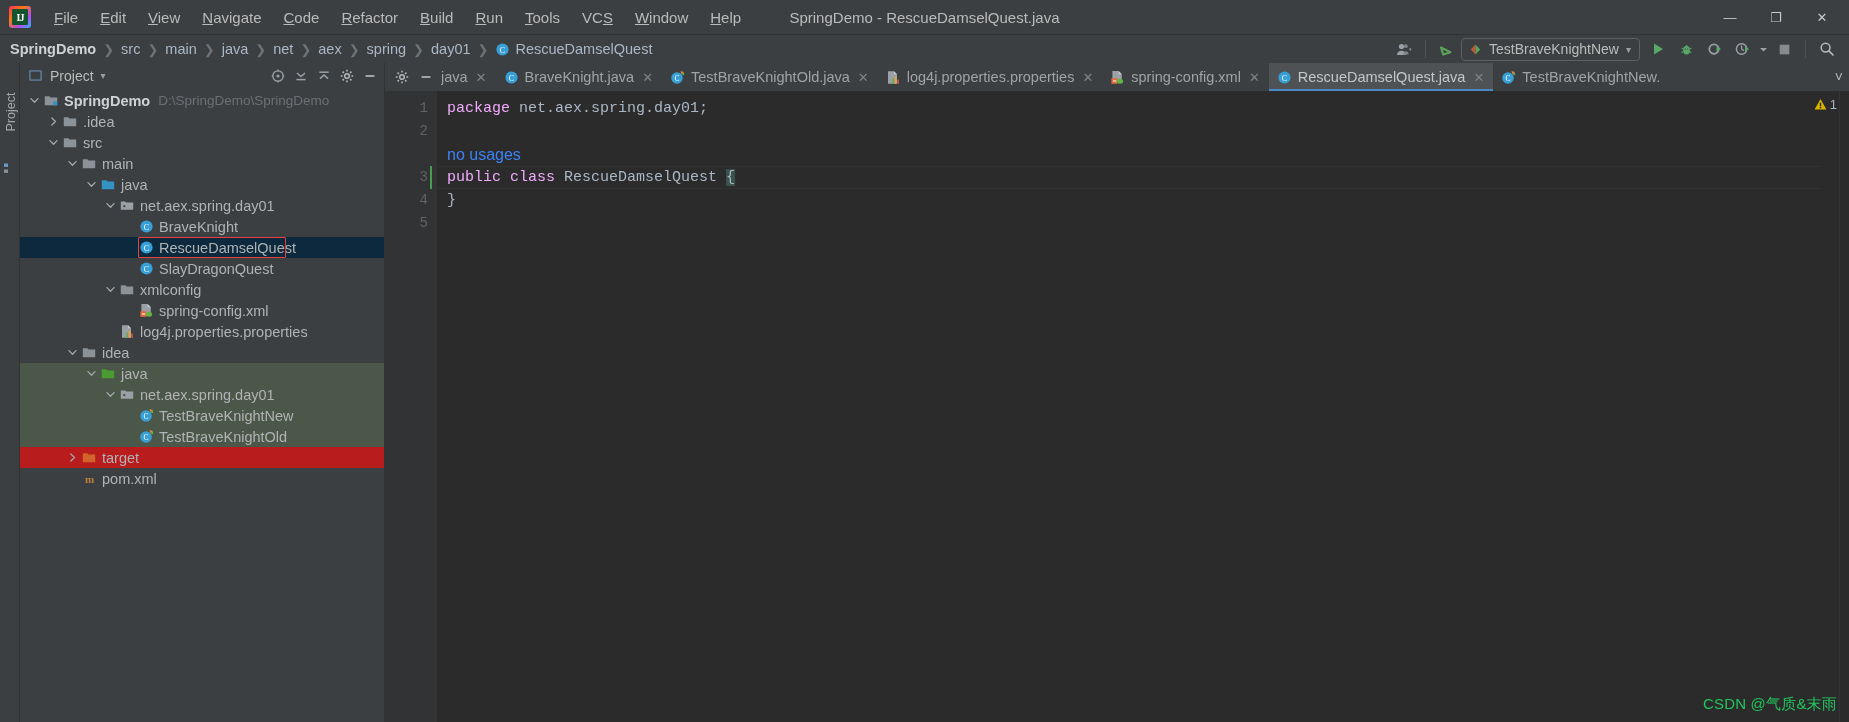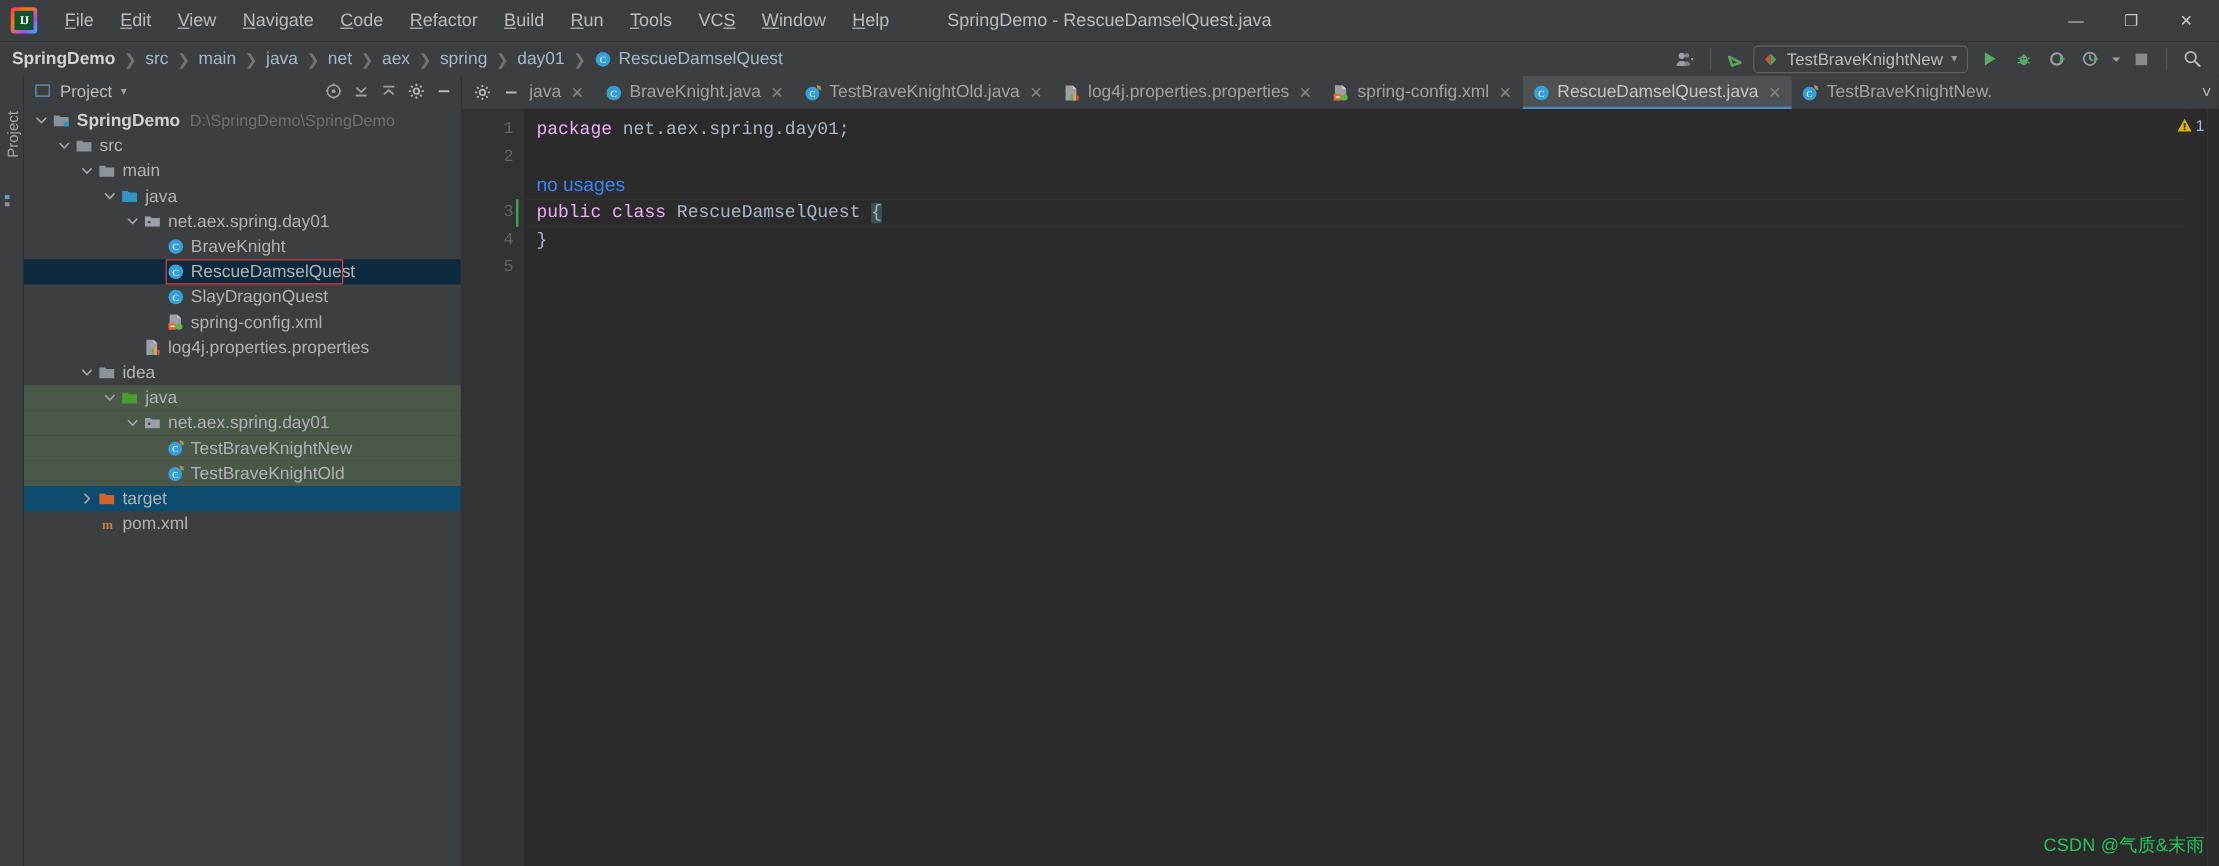--- a/index.html
+++ b/index.html
@@ -91,21 +91,21 @@
   .ph-btn { width: 21px; height: 21px; display:flex; align-items:center;
             justify-content:center; }
 
   .tree { flex: 1; overflow: hidden; padding-top: 2px; font-size: 14.5px; }
   .tree-row {
     height: 21px; display: flex; align-items: center; white-space: nowrap;
     color: #a9b7c6; padding-right: 4px; position: relative;
   }
   .tree-row.sel { background: #0d293e; }
   .tree-row.green-bg { background: #4b5748; }
-  .tree-row.brown-bg { background: #0c4a6e; }
+  .tree-row.brown-bg { background: #b91c1c; }
   .arrow { width: 13px; height: 13px; flex: none; margin-right: 2px;
            display: flex; align-items: center; justify-content: center; }
   .arrow svg { display:block; }
   .nodeicon { width: 16px; height: 16px; flex: none; margin-right: 5px;
               display:flex; align-items:center; justify-content:center; }
   .node-label { color: #b0b3b5; }
   .node-label.bold { font-weight: bold; color: #cfd2d4; }
   .node-sub { color: #6c7074; font-size: 13.5px; margin-left: 8px; }
   .redbox {
     position: absolute; border: 1.6px solid #e8403a; border-radius: 1px;
@@ -398,20 +398,33 @@
                 <path d="M0.8 3.2h4.6l1.2 1.3h6.6v7.8H0.8z" fill="#8b9399"></path>
                 <rect x="9.2" y="8.3" width="4" height="4" fill="#3592c4"></rect>
               </svg>
             </span>
             <span class="node-label bold">SpringDemo</span>
             <span class="node-sub">D:\SpringDemo\SpringDemo</span>
           </div>
           <div class="tree-row" style="padding-left: 27px;">
             <span class="arrow">
               <svg width="11" height="11" viewBox="0 0 11 11">
+                <path d="M3.8 2 L7.5 5.5 L3.8 9" stroke="#a4a7aa" stroke-width="1.35" fill="none" stroke-linecap="round" stroke-linejoin="round"></path>
+              </svg>
+            </span>
+            <span class="nodeicon">
+              <svg width="15" height="15" viewBox="0 0 15 15">
+                <path d="M0.8 3.2h4.6l1.2 1.3h6.6v7.8H0.8z" fill="#8b9399"></path>
+              </svg>
+            </span>
+            <span class="node-label">.idea</span>
+          </div>
+          <div class="tree-row" style="padding-left: 27px;">
+            <span class="arrow">
+              <svg width="11" height="11" viewBox="0 0 11 11">
                 <path d="M2 3.6 L5.5 7.3 L9 3.6" stroke="#a4a7aa" stroke-width="1.35" fill="none" stroke-linecap="round" stroke-linejoin="round"></path>
               </svg>
             </span>
             <span class="nodeicon">
               <svg width="15" height="15" viewBox="0 0 15 15">
                 <path d="M0.8 3.2h4.6l1.2 1.3h6.6v7.8H0.8z" fill="#8b9399"></path>
               </svg>
             </span>
             <span class="node-label">src</span>
           </div>
@@ -478,20 +491,33 @@
           </div>
           <div class="tree-row" style="padding-left: 103px;">
             <span class="arrow"></span>
             <span class="nodeicon">
               <svg width="15" height="15" viewBox="0 0 15 15">
                 <circle cx="7.5" cy="7.5" r="6.1" fill="#389fd6"></circle>
                 <text x="7.5" y="10.6" font-size="8" font-family="Liberation Serif, serif" fill="#ffffff" text-anchor="middle">C</text>
               </svg>
             </span>
             <span class="node-label">SlayDragonQuest</span>
+          </div>
+          <div class="tree-row" style="padding-left: 84px;">
+            <span class="arrow">
+              <svg width="11" height="11" viewBox="0 0 11 11">
+                <path d="M2 3.6 L5.5 7.3 L9 3.6" stroke="#a4a7aa" stroke-width="1.35" fill="none" stroke-linecap="round" stroke-linejoin="round"></path>
+              </svg>
+            </span>
+            <span class="nodeicon">
+              <svg width="15" height="15" viewBox="0 0 15 15">
+                <path d="M0.8 3.2h4.6l1.2 1.3h6.6v7.8H0.8z" fill="#8b9399"></path>
+              </svg>
+            </span>
+            <span class="node-label">xmlconfig</span>
           </div>
           <div class="tree-row" style="padding-left: 103px;">
             <span class="arrow"></span>
             <span class="nodeicon">
               <svg width="15" height="15" viewBox="0 0 15 15">
                 <path d="M2.4 1h6.2l3.2 3.2v7.4H2.4z" fill="#9aa0a6"></path>
                 <path d="M8.6 1 L11.8 4.2 H8.6z" fill="#c6cace"></path>
                 <rect x="1.4" y="8.2" width="6" height="5.6" fill="#e06c3b"></rect>
                 <path d="M3 11h3.4" stroke="#fff" stroke-width="1"></path>
                 <ellipse cx="10" cy="11.3" rx="3.1" ry="2.5" fill="#62b543"></ellipse>

